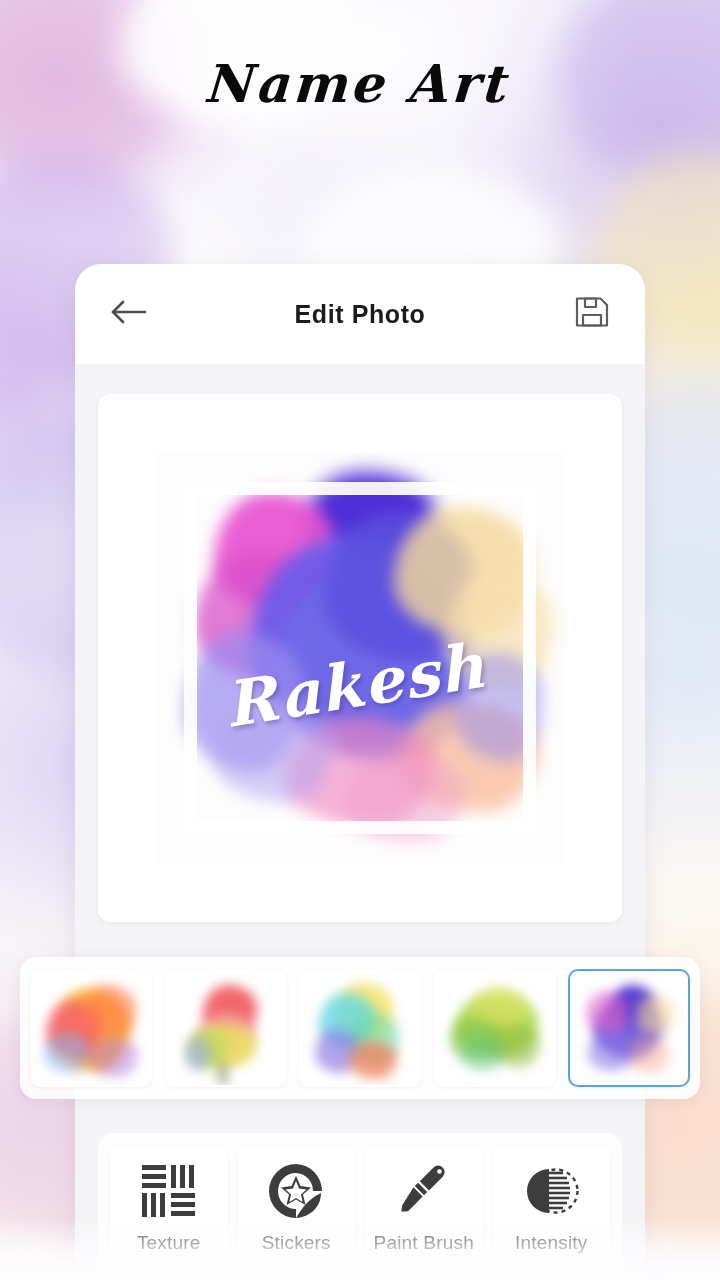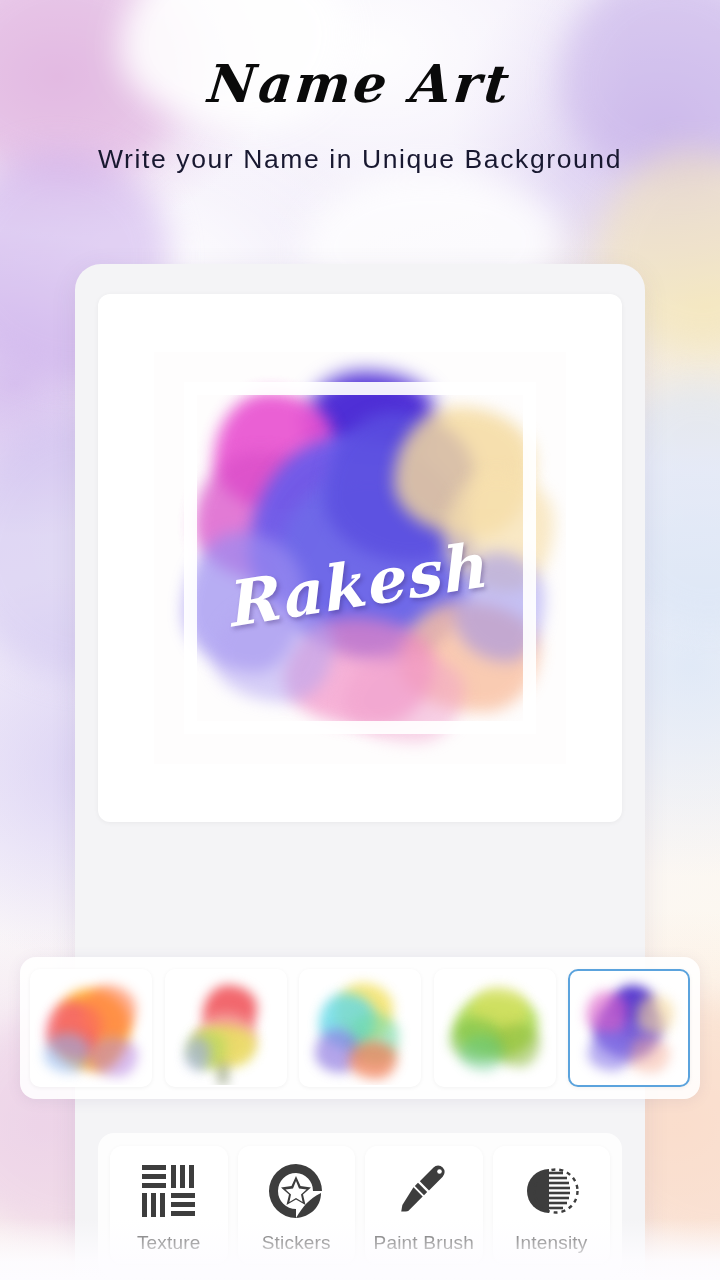--- a/index.html
+++ b/index.html
@@ -255,25 +255,44 @@
     <b style="left:600px;  top:150px;  width:190px; height:200px; background:#f4e6bb;"></b>
     <b style="left:-40px;  top:420px;  width:230px; height:260px; background:#c8bbee; opacity:.42;"></b>
     <b style="left:600px;  top:380px;  width:200px; height:250px; background:#d6e3f4; opacity:.48;"></b>
     <b style="left:-50px;  top:1010px; width:230px; height:230px; background:#e8c6e2; opacity:.4;"></b>
     <b style="left:590px;  top:1000px; width:230px; height:250px; background:#f9d6c0; opacity:.45;"></b>
     <b style="left:300px;  top:170px;  width:260px; height:150px; background:#ffffff; opacity:.8;"></b>
   </div>
 
   <div class="hero">
     <div class="hero-title">Name Art</div>
-    <div class="hero-sub">Write your Name in Unique Background</div>
   </div>
 
   <div class="phone">
 
+    <div class="appbar">
+      <div class="icon-btn">
+        <span>
+          <svg width="40" height="28" viewBox="0 0 40 28" fill="none">
+            <path d="M37 14 H5" stroke="#4d4d4d" stroke-width="2.6" stroke-linecap="round"></path>
+            <path d="M15 4 L5 14 L15 24" stroke="#4d4d4d" stroke-width="2.6" stroke-linecap="round" stroke-linejoin="round"></path>
+          </svg>
+        </span>
+      </div>
+      <div class="appbar-title">Edit Photo</div>
+      <div class="icon-btn right">
+        <span>
+          <svg width="38" height="38" viewBox="0 0 38 38" fill="none">
+            <path d="M4 5.5 H27.5 L34 12 V32.5 H4 Z" stroke="#5d5d5d" stroke-width="2.2" stroke-linejoin="round"></path>
+            <rect x="12" y="5.5" width="11" height="8.5" stroke="#5d5d5d" stroke-width="2.2" stroke-linejoin="round"></rect>
+            <rect x="10" y="22" width="18" height="10.5" stroke="#5d5d5d" stroke-width="2.2" stroke-linejoin="round"></rect>
+          </svg>
+        </span>
+      </div>
+    </div>
 
     <div class="canvas-wrap">
       <div class="artwork">
         <div class="art-splat">
           <s style="left:150px; top:20px;  width:130px; height:90px;  background:#4f2fd6; filter:blur(10px);"></s>
           <s style="left:60px;  top:40px;  width:120px; height:120px; background:#e84fd0; opacity:.9;"></s>
           <s style="left:40px;  top:100px; width:140px; height:130px; background:#d94fc8; opacity:.75;"></s>
           <s style="left:95px;  top:85px;  width:210px; height:200px; background:#6a5cea; opacity:.92;"></s>
           <s style="left:120px; top:120px; width:200px; height:190px; background:#6f6ae8; opacity:.9;"></s>
           <s style="left:170px; top:60px;  width:150px; height:150px; background:#5b4fe0; opacity:.85;"></s>

